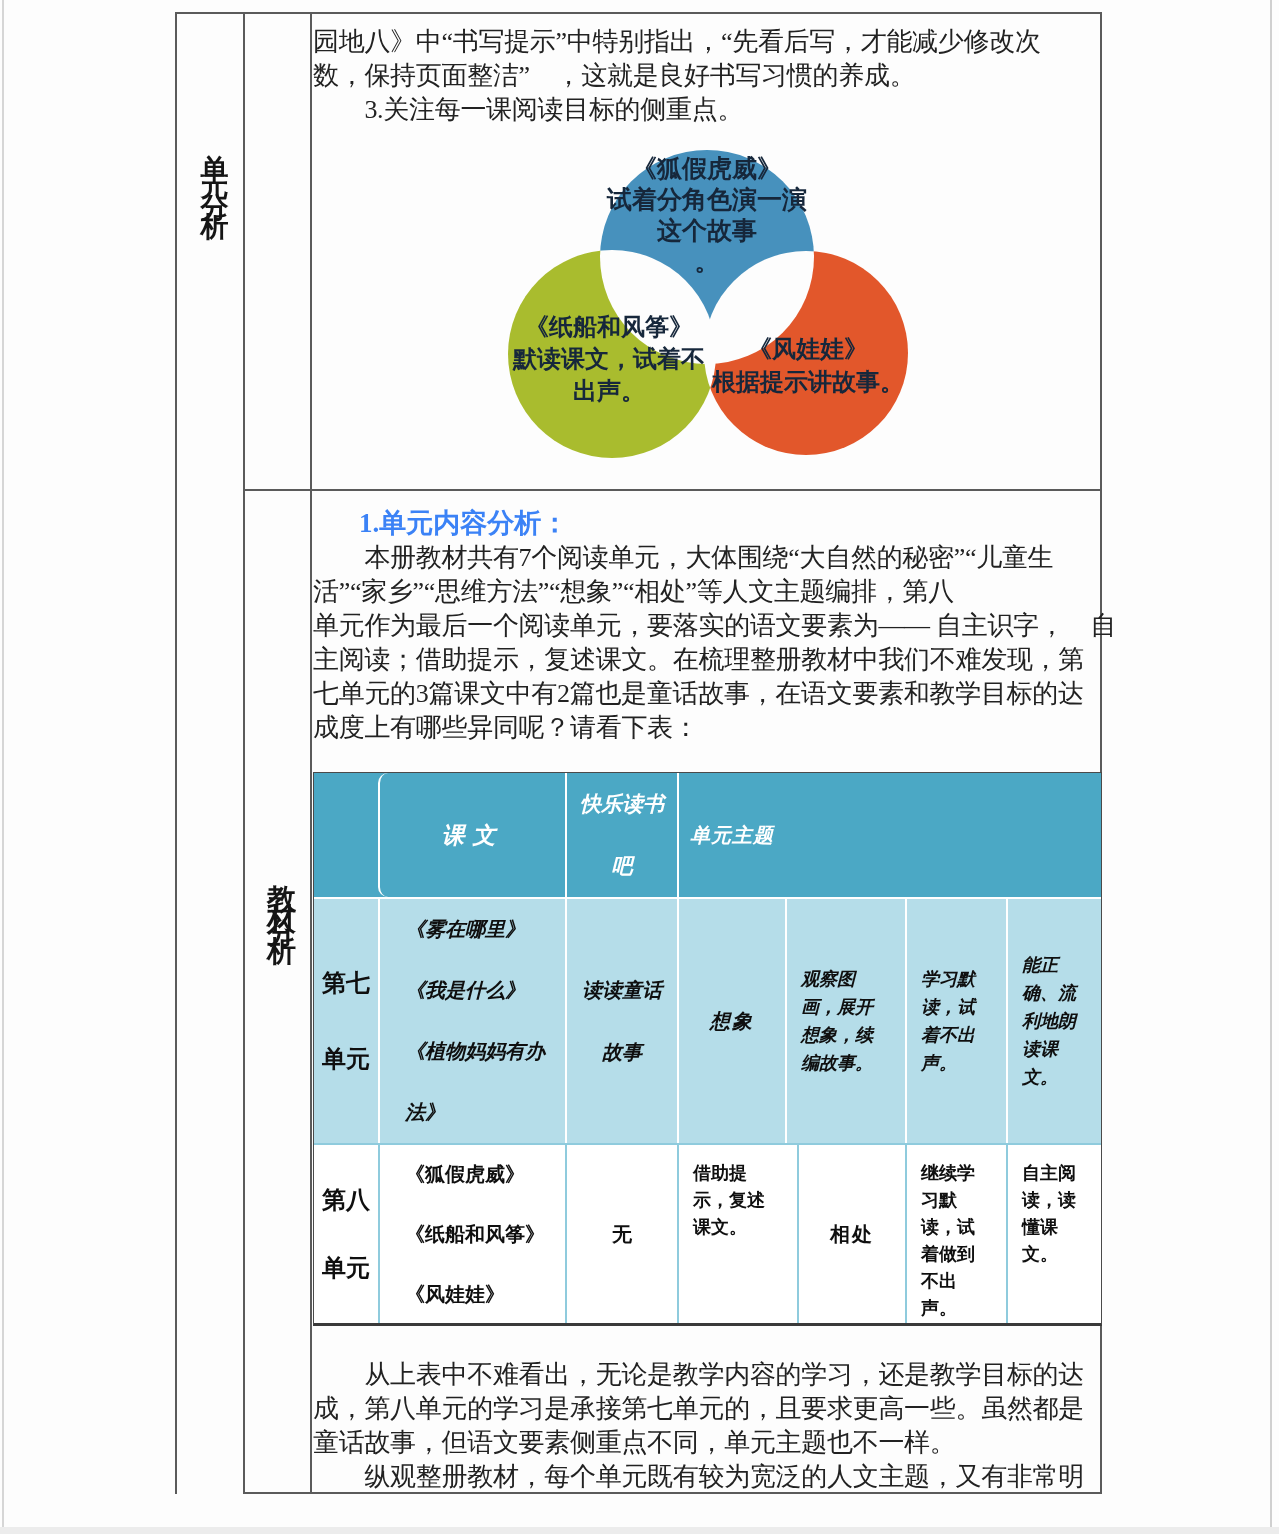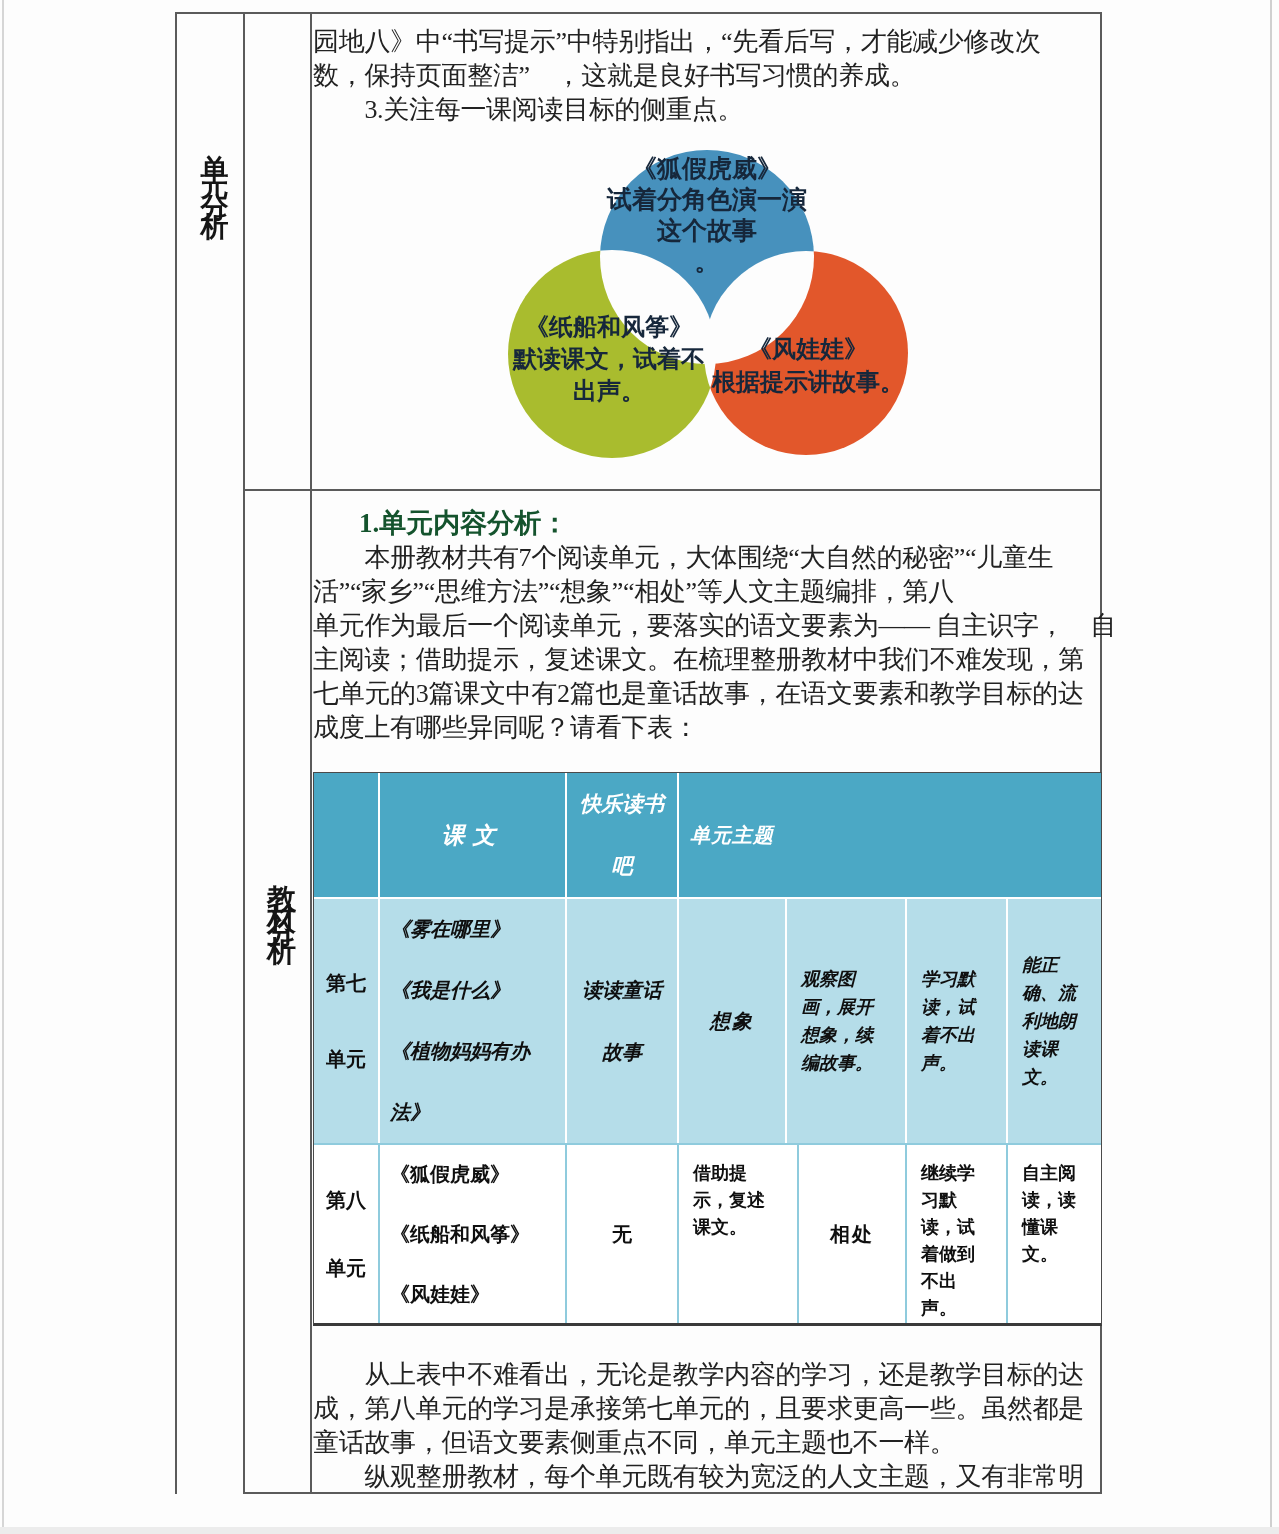--- a/index.html
+++ b/index.html
@@ -29,21 +29,21 @@
   
   .para {
     position:absolute; left:313px; width:883px;
     font-size:26px; line-height:34px; letter-spacing:-0.3px; color:#222;
   }
   .p-top { top:25px; }
   .p-intro { top:541px; }
   .p-close { top:1358px; }
   .heading {
     position:absolute; left:313px; top:505px; width:789px;
-    padding-left:46px; font-size:27px; font-weight:bold; color:#14532d;
+    padding-left:46px; font-size:27px; font-weight:bold; color:#3b82f6;
   }
 
   
   .venn-wrap { position:absolute; left:490px; top:128px; width:440px; height:330px; }
   .vtext {
     position:absolute; text-align:center; font-weight:bold;
     font-family:"Liberation Sans","DejaVu Sans",sans-serif; color:#16273B;
   }
   .vt-blue   { left:578px; top:153px; width:258px; font-size:25px; line-height:31px; }
   .vt-green  { left:495px; top:311px; width:228px; font-size:24px; line-height:32px; }
@@ -63,27 +63,27 @@
   .trow7 { border-top:2px solid #fff; }
   .tcell {
     flex:0 0 auto; display:flex; align-items:center; justify-content:center;
     text-align:center; overflow:visible;
   }
   .thead .tcell + .tcell, .trow7 .tcell + .tcell { border-left:2px solid #ffffff;font-style:italic; }
   .trow8 .tcell + .tcell { border-left:2px solid #8FCBDD; }
   .w1{width:64px}.w2{width:187px}.w3{width:112px}.w4{width:108px}
   .w5{width:120px}.w6{width:101px}.w7{width:101px}.wP{width:318px}
   .thead .tcell { font-size:23px; }
-  .hd-kw { letter-spacing:8px; }
+  .hd-kw { letter-spacing:8px;border-radius:10px; }
   .hd-points { letter-spacing:6px; }
   .hd-theme { font-size:20px !important; letter-spacing:1px; }
   .hd-happy .cin { line-height:62px; font-size:21px; }
-  .cell-unit .cin { font-size:20px; line-height:76px; }
+  .cell-unit .cin { font-size:24px; line-height:76px; }
   .trow8 .cell-unit .cin { line-height:68px; }
-  .cell-texts { justify-content:flex-start; text-align:left; padding-left:10px; }
+  .cell-texts { justify-content:flex-start; text-align:left; padding-left:25px; }
   .cell-texts .cin { font-size:20px; line-height:61px; }
   .trow8 .cell-texts .cin { line-height:60px; }
   .cell-happy .cin { font-size:20px; line-height:62px; }
   .cell-theme .cin { font-size:20px; letter-spacing:2px; }
   .cell-point { justify-content:flex-start; text-align:left; padding-left:14px; }
   .cell-point .cin { font-size:18px; line-height:28px; }
   .trow8 .cell-point { align-items:flex-start; padding-top:15px; }
   .trow8 .cell-point .cin { line-height:27px; }
 </style>
 </head>

